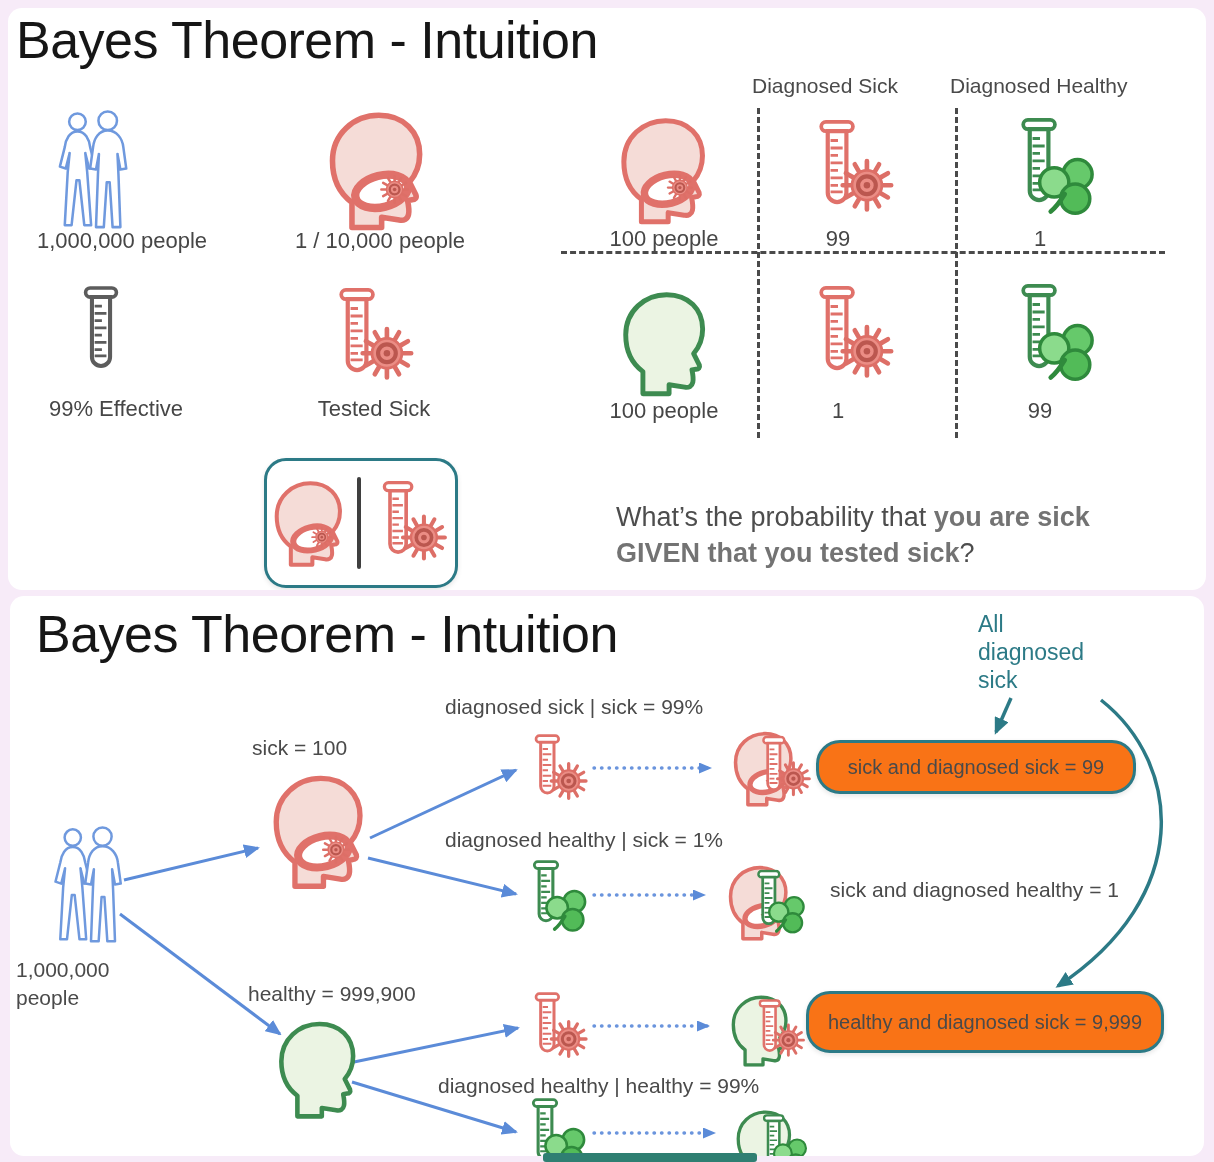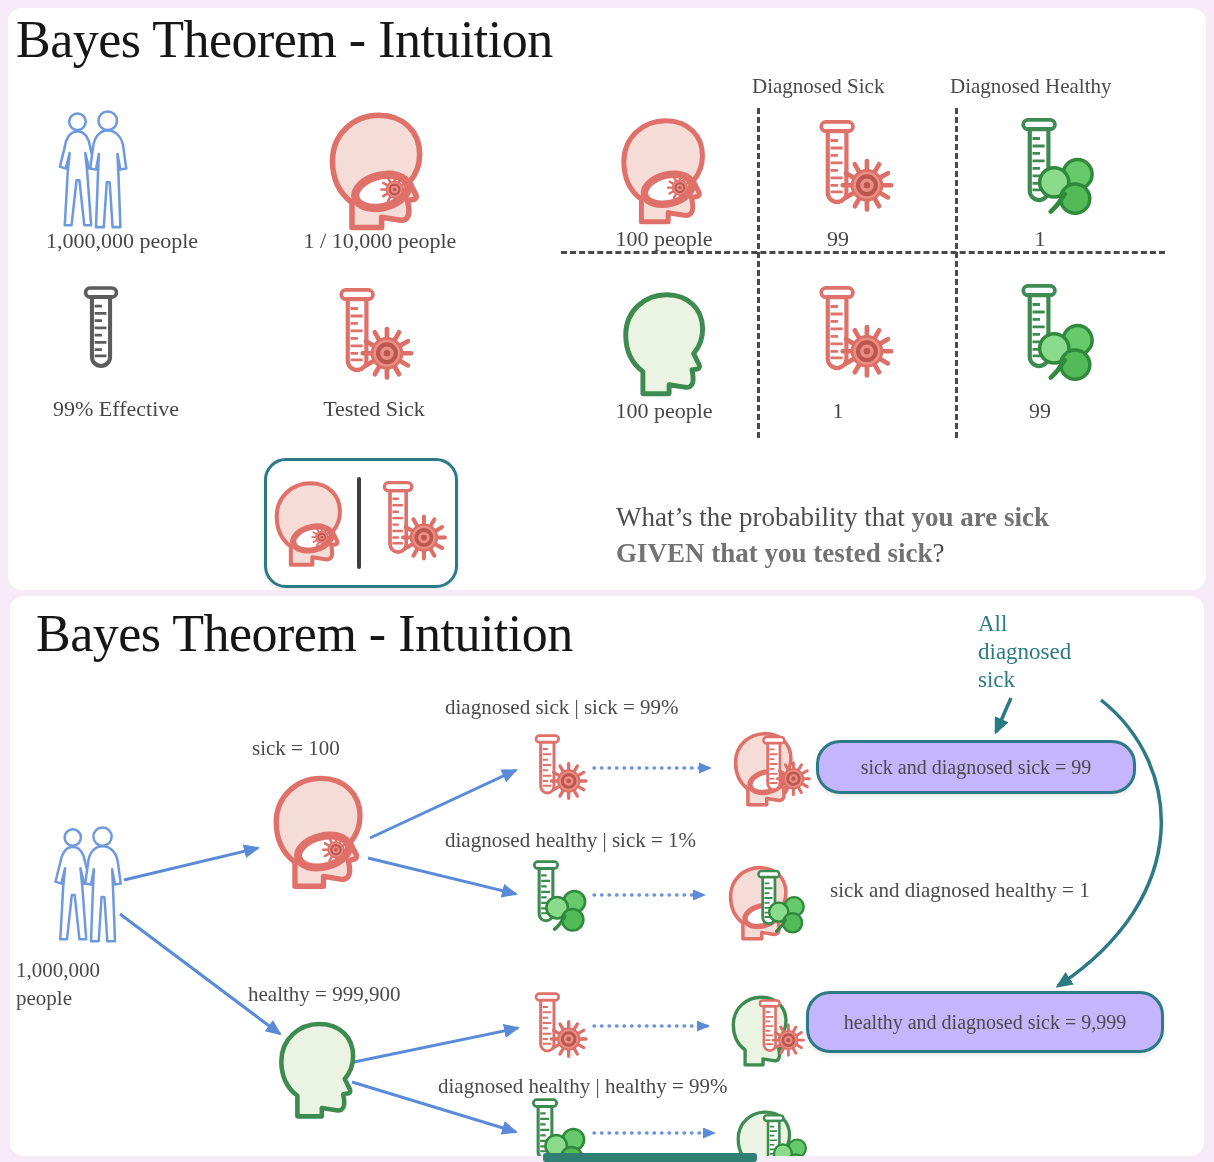--- a/index.html
+++ b/index.html
@@ -1,24 +1,24 @@
 <!DOCTYPE html>
 <html><head>
 <meta charset="utf-8">
 <style>
   html,body{margin:0;padding:0}
-  .page{position:relative;width:1214px;height:1162px;background:#f7ebf8;font-family:Liberation Serif, serif;overflow:hidden}
+  .page{position:relative;width:1214px;height:1162px;background:#f7ebf8;font-family:Liberation Sans, sans-serif;overflow:hidden}
   .panel{position:absolute;background:#ffffff;border-radius:14px;overflow:hidden}
   .abs{position:absolute}
   .title{font-size:52px;color:#161616;letter-spacing:-0.5px;white-space:nowrap}
   .lbl{color:#464646;font-size:22px;text-align:center}
   .hdr{color:#4a4a4a;font-size:21px;text-align:left;white-space:nowrap}
   .cond{color:#4a4a4a;font-size:21px;white-space:nowrap}
   .restext{color:#4a4a4a;font-size:21px;white-space:nowrap}
-  .resbox{border:3.5px solid #2c7a86;border-radius:24px;background:#c4b5fd;display:flex;align-items:center;justify-content:center;color:#4a4a4a;font-size:20px;white-space:nowrap;box-shadow:0 2px 5px rgba(0,0,0,.10)}
+  .resbox{border:3.5px solid #2c7a86;border-radius:24px;background:#f97316;display:flex;align-items:center;justify-content:center;color:#4a4a4a;font-size:20px;white-space:nowrap;box-shadow:0 2px 5px rgba(0,0,0,.10)}
   .dashv{width:0;border-left:3px dashed #4a4a4a}
   .dashh{height:0;border-top:3px dashed #4a4a4a}
   .q{font-size:27px;color:#4d4d4d;line-height:1.32}
   .q b{color:#737373}
   .teal-note{color:#2c7a86;font-size:23px;line-height:1.22}
   .condbox{border:3.5px solid #2c7a86;border-radius:22px;background:#fff;display:flex;align-items:center;justify-content:center;gap:11px;box-shadow:0 2px 5px rgba(0,0,0,.10)}
   .vbar{width:4px;height:92px;background:#3f3f3f;border-radius:2px}
   .bottombar{background:#2f7f72;border-radius:3px}
   svg.ic{display:block}
 </style>

